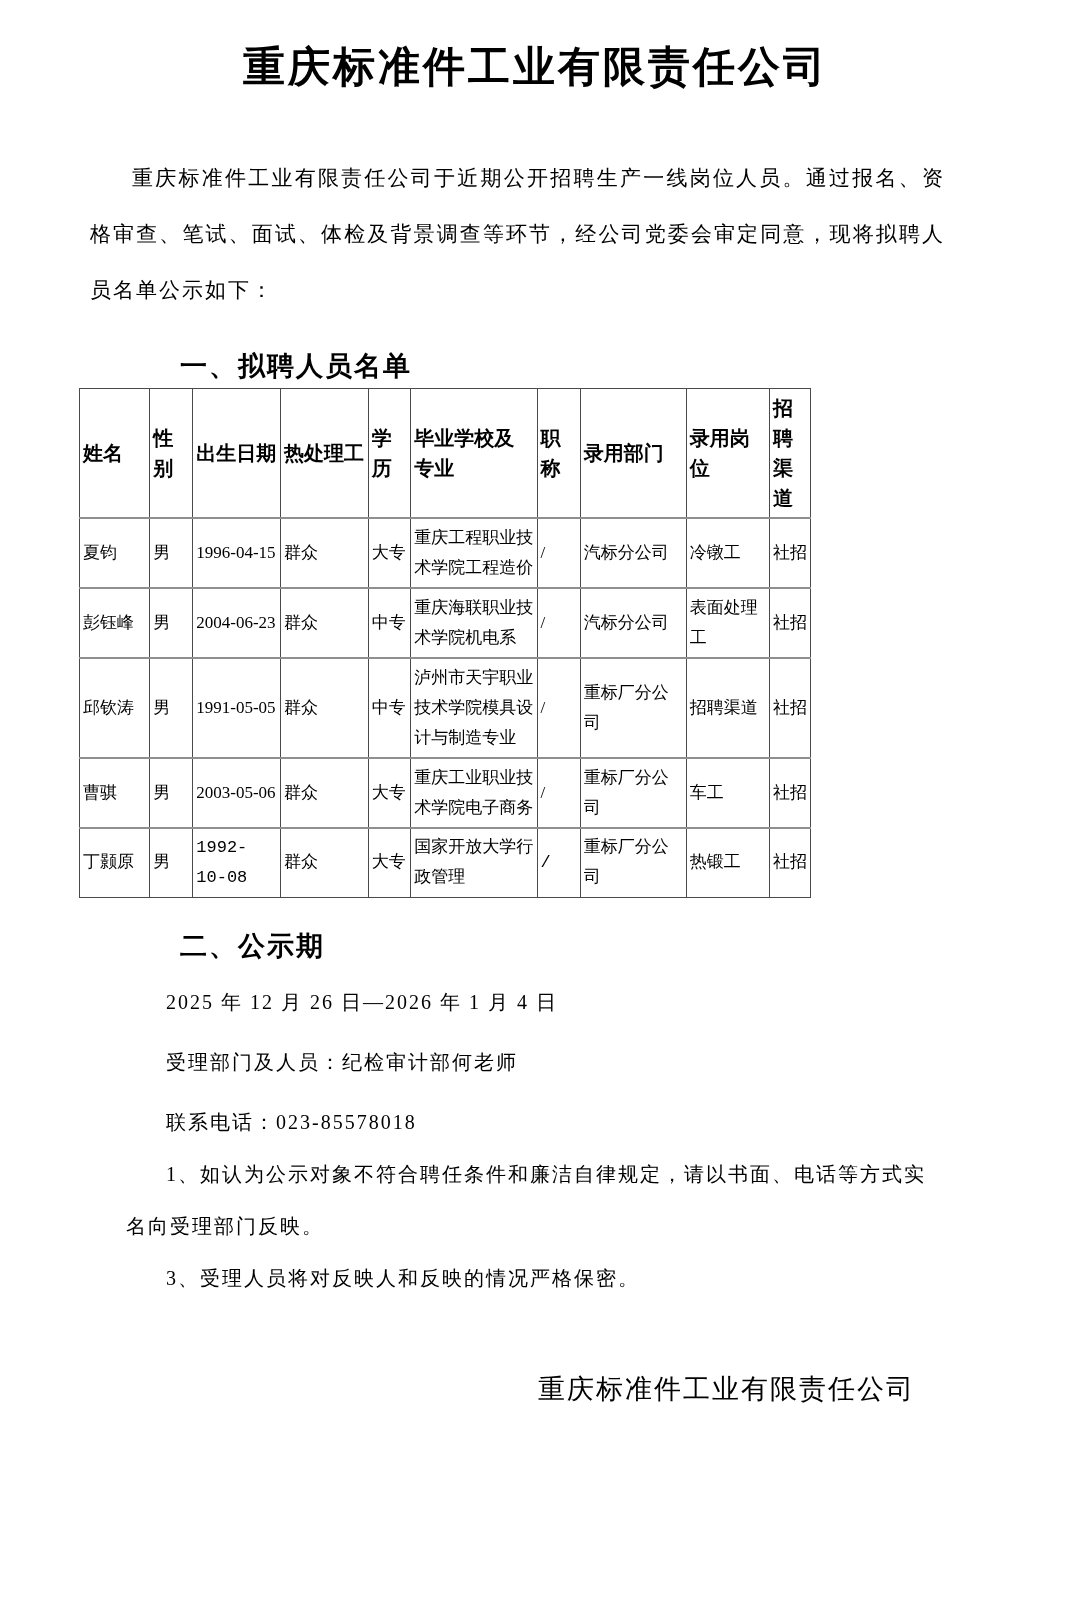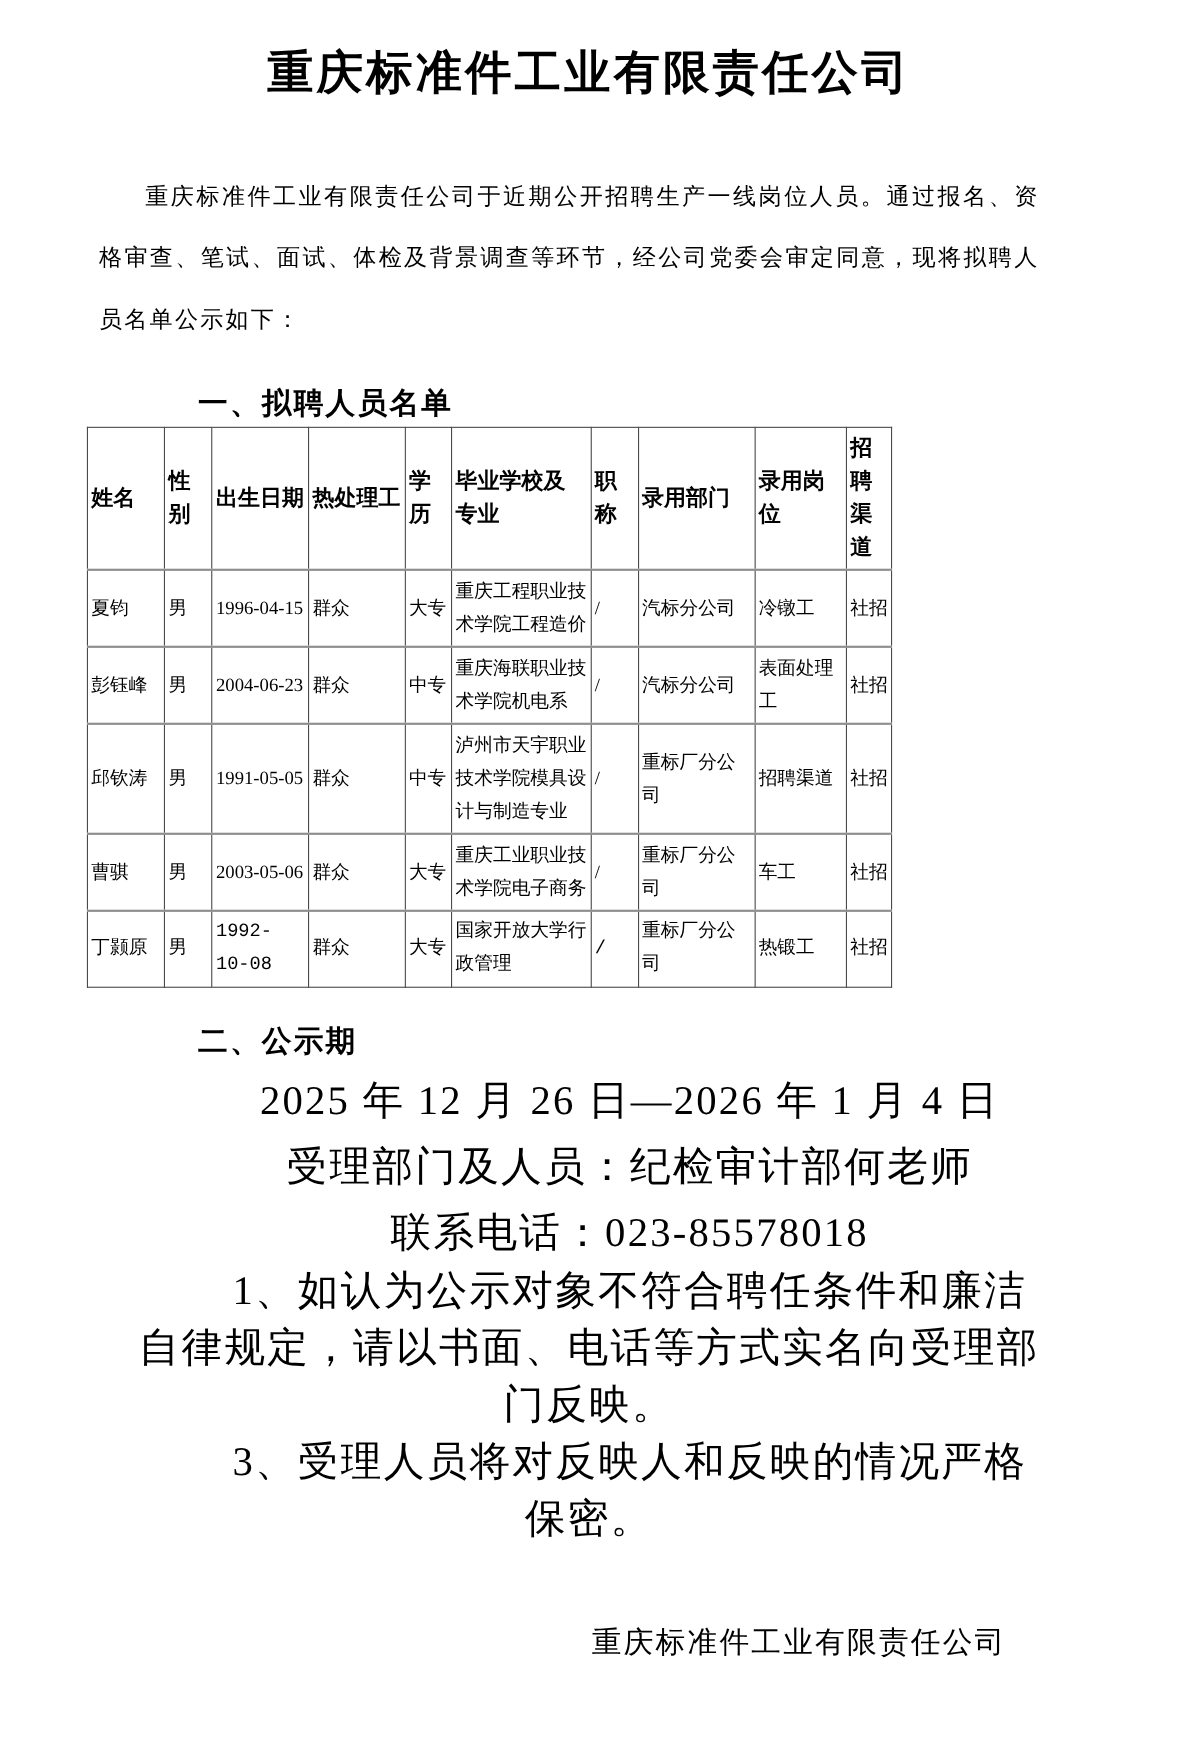--- a/index.html
+++ b/index.html
@@ -25,23 +25,22 @@
 
   .sec-heading {
     margin:26px 126px 0 126px;
     font-family:Liberation Sans, sans-serif;
     font-weight:bold; font-size:27px; line-height:44px; letter-spacing:2px;
     text-indent:2em;
   }
 
   .body-line {
     margin:8px 126px 0 126px;
-    font-size:37px; line-height:52px; letter-spacing:2px;
+    font-size:20px; line-height:52px; letter-spacing:2px;
     text-indent:2em;
-    text-align:center;
   }
 
   table.roster {
     border-collapse:collapse; table-layout:fixed;
     width:732px; margin:0 0 0 79px;
     font-size:17px; text-align:left;
   }
   .roster th, .roster td {
     border:1px solid #4a4a4a;
     padding:4px 3px; vertical-align:middle;

